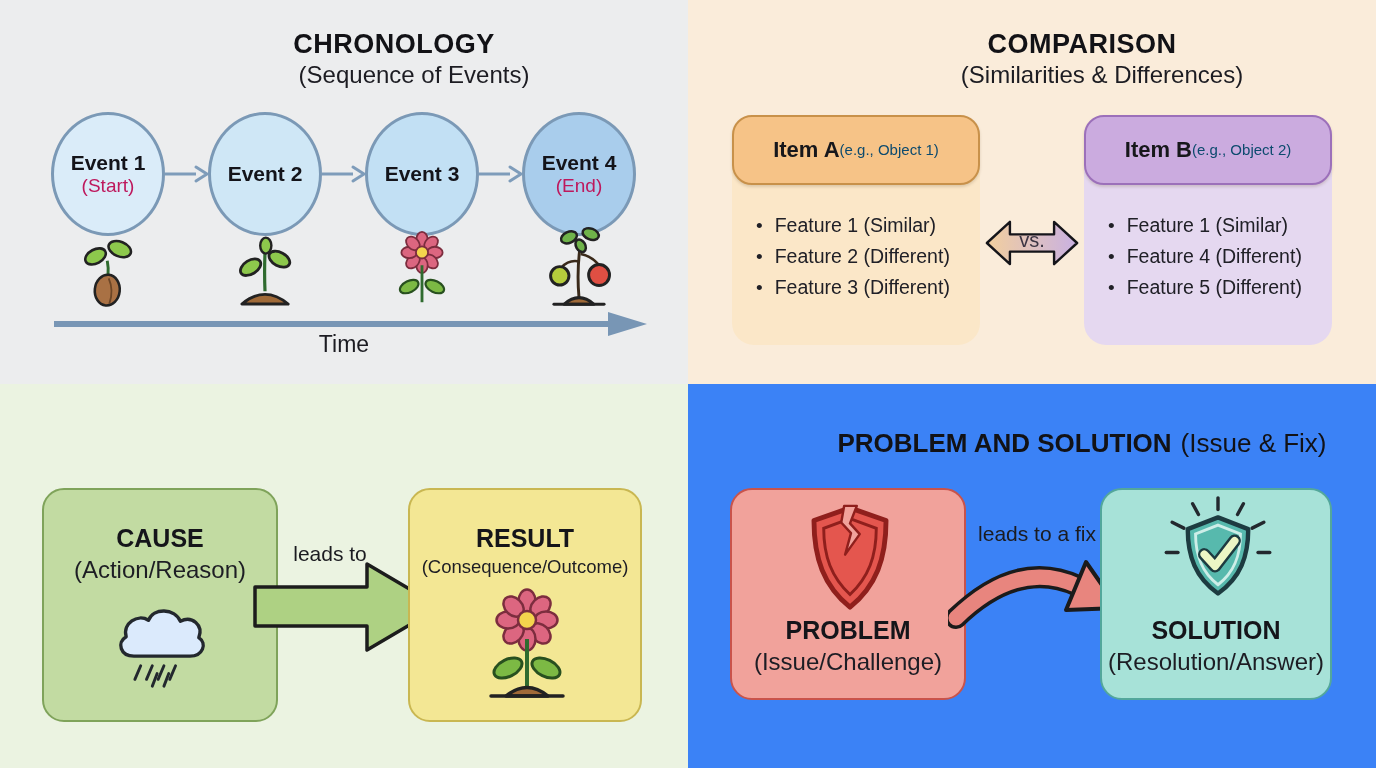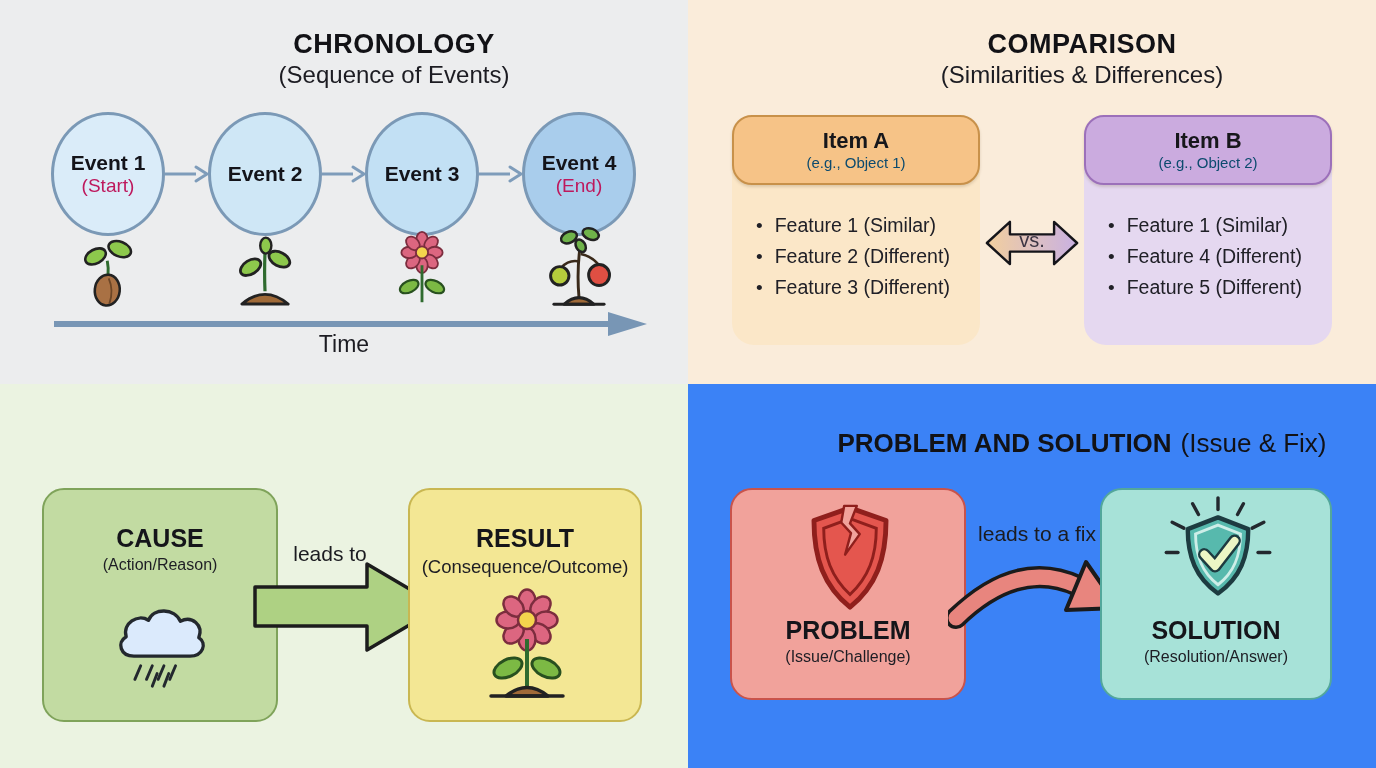--- a/index.html
+++ b/index.html
@@ -5,61 +5,61 @@
   html,body{margin:0;padding:0;}
   body{width:1376px;height:768px;overflow:hidden;font-family:"Liberation Sans",sans-serif;color:#17171b;}
   .page{position:relative;width:1376px;height:768px;background:#ececec;}
   .q{position:absolute;width:788px;height:384px;overflow:hidden;}
   .q-tl{left:0;top:0;background:#ecedee;}
   .q-tr{left:688px;top:0;background:#faecda;}
   .q-bl{left:0;top:384px;background:#ebf3e1;}
   .q-br{left:688px;top:384px;background:#3b82f6;}
 
   .sec-title{position:absolute;left:0;width:100%;text-align:center;font-weight:700;font-size:27px;letter-spacing:.5px;color:#121216;}
-  .sec-sub{position:absolute;left:0;width:100%;text-align:center;font-weight:400;font-size:24px;color:#1c1c22;}
+  .sec-sub{position:absolute;left:0;width:100%;text-align:center;font-weight:400;font-size:24px;color:#1c1c22;padding-left:20px;}
   .combo-title{position:absolute;left:0;width:100%;text-align:center;font-size:26px;color:#121216;white-space:nowrap;}
   .combo-title .bold{font-weight:700;}
   .combo-title .rest{font-weight:400;margin-left:9px;}
 
   
   .event-circle{position:absolute;top:112px;width:114px;height:124px;border-radius:50%;
     border:3px solid #7b99b6;box-sizing:border-box;display:flex;flex-direction:column;
     align-items:center;justify-content:center;line-height:1.15;}
   .event-label{font-size:21px;font-weight:700;color:#14141a;}
   .event-sub{font-size:19px;color:#be185d;}
   .connector{position:absolute;top:163px;}
   .plant-icon{position:absolute;}
   .time-arrow{position:absolute;left:50px;top:310px;}
   .time-label{position:absolute;left:0;top:331px;width:688px;text-align:center;font-size:23px;color:#1c1c22;}
 
   
   .cmp-box{position:absolute;top:115px;width:248px;height:230px;border-radius:22px;}
   .cmp-box.a{left:44px;background:#fbe7c8;}
   .cmp-box.b{left:396px;background:#e5d8f0;}
   .cmp-head{position:absolute;left:0;top:0;width:100%;height:70px;border-radius:20px;box-sizing:border-box;
-    display:flex;flex-direction:column;align-items:center;justify-content:center;line-height:1.2;
+    display:flex;flex-direction:row;align-items:center;justify-content:center;line-height:1.2;
     box-shadow:0 2px 3px rgba(90,60,20,.18);}
   .cmp-box.a .cmp-head{background:#f6c387;border:2.5px solid #c8914a;}
   .cmp-box.b .cmp-head{background:#cbabdf;border:2.5px solid #9c70ba;}
   .cmp-head-title{font-size:22px;font-weight:700;color:#17171b;}
   .cmp-head-sub{font-size:15px;color:#0c4a6e;}
   .features{position:absolute;left:24px;top:100px;}
   .feat{display:flex;align-items:baseline;font-size:19.5px;color:#202027;margin-bottom:10px;line-height:21px;}
   .feat .dot{margin-right:12px;font-size:19px;}
   .vs-wrap{position:absolute;left:296px;top:213px;width:96px;height:60px;}
   .vs-label{position:absolute;left:0;top:16px;width:96px;text-align:center;font-size:20px;color:#3c3544;}
 
   
   .big-box{position:absolute;top:104px;border-radius:22px;box-sizing:border-box;}
   .cause-box{left:42px;width:236px;height:234px;background:#c2dba2;border:2.5px solid #7fa35a;}
   .result-box{left:408px;width:234px;height:234px;background:#f3e794;border:2.5px solid #c9b751;}
   .problem-box{left:42px;width:236px;height:212px;background:#f1a29b;border:2.5px solid #c9534b;}
   .solution-box{left:412px;width:232px;height:212px;background:#a7e2d8;border:2.5px solid #53a79b;}
   .box-title{position:absolute;left:0;width:100%;text-align:center;font-size:25px;font-weight:700;color:#15151a;}
-  .box-sub{position:absolute;left:0;width:100%;text-align:center;font-size:16px;color:#1d1d24;}
+  .box-sub{position:absolute;left:0;width:100%;text-align:center;font-size:24px;color:#1d1d24;}
   .box-sub.small{font-size:18.5px;}
   .box-icon{position:absolute;}
   .arrow-label{position:absolute;text-align:center;font-size:21px;color:#1b1b20;}
 </style>
 </head>
 <body>
 
 <div class="page">
 
   <section class="q q-tl">

